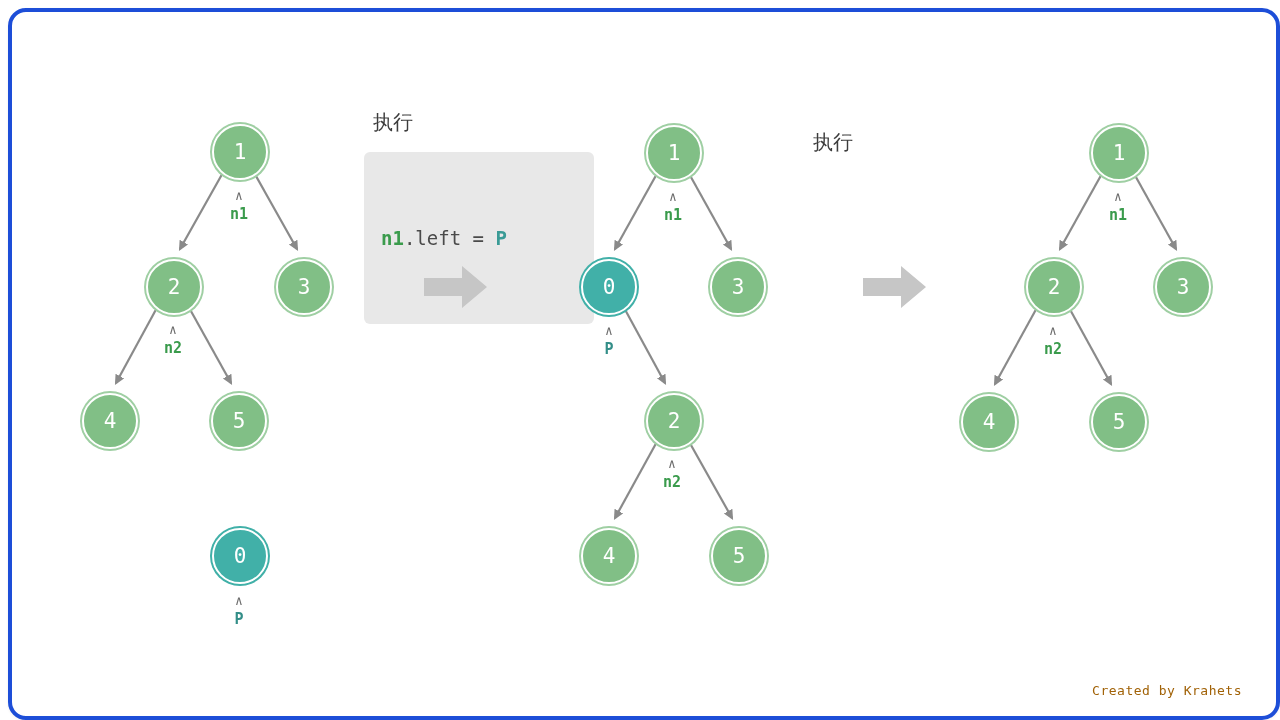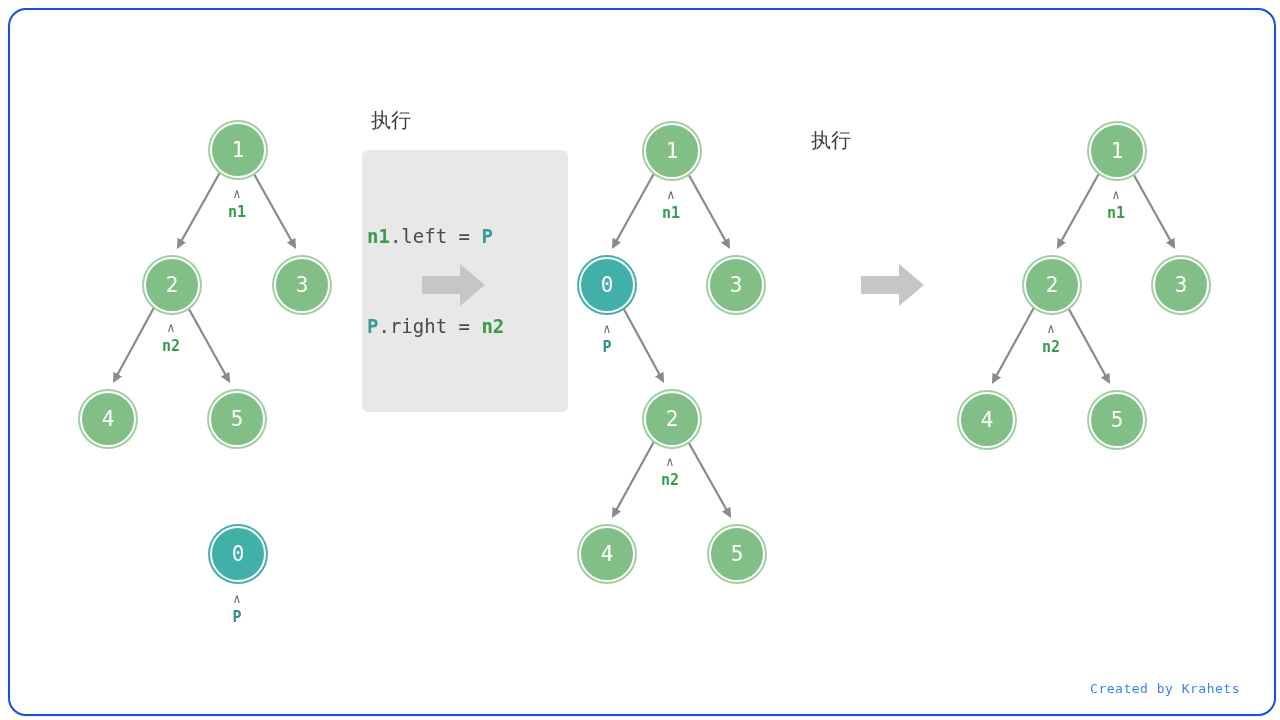--- a/index.html
+++ b/index.html
@@ -13,21 +13,21 @@
     font-family: "Liberation Sans", sans-serif;
     overflow: hidden;
   }
   #canvas {
     position: absolute;
     left: 8px;
     top: 8px;
     width: 1264px;
     height: 704px;
     background: #ffffff;
-    border: 2px solid #1d4ed8;
+    border: 4px solid #1d4ed8;
     border-radius: 18px;
     box-shadow: 0 1px 3px rgba(0,0,0,0.06);
     overflow: hidden;
   }
   svg.edges {
     position: absolute;
     left: 0; top: 0;
     width: 1264px;
     height: 704px;
     pointer-events: none;
@@ -83,21 +83,21 @@
   .step-title {
     position: absolute;
     font-family: "DejaVu Sans", sans-serif;
     font-size: 20px;
     color: #3c3c3c;
   }
   .code-box {
     position: absolute;
     background: #e8e8e8;
     border-radius: 6px;
-    padding: 11px 5px;
+    padding: 11px 17px;
     font-family: "DejaVu Sans Mono", monospace;
     font-size: 19px;
     line-height: 30px;
     color: #4a4a4a;
     white-space: pre;
   }
   .code-box .v-green { color: #3a9b4c; font-weight: bold; }
   .code-box .v-teal  { color: #3a9b96; font-weight: bold; }
   
   .big-arrow {
@@ -105,21 +105,21 @@
     width: 64px;
     height: 46px;
   }
   
   .credit {
     position: absolute;
     right: 34px;
     bottom: 18px;
     font-family: "DejaVu Sans Mono", monospace;
     font-size: 13px;
-    color: #3b82f6;
+    color: #a16207;
     letter-spacing: 0.5px;
     text-align: right;
   }
 </style>
 </head>
 <body>
 
 <div id="canvas">
 
   <svg class="edges" viewBox="0 0 1264 704" xmlns="http://www.w3.org/2000/svg">
@@ -141,21 +141,20 @@
         <line x1="1092" y1="158" x2="1048" y2="237" marker-end="url(#arrowhead)"></line>
         <line x1="1120" y1="158" x2="1164" y2="237" marker-end="url(#arrowhead)"></line>
         <line x1="1027" y1="292" x2="983" y2="372" marker-end="url(#arrowhead)"></line>
         <line x1="1055" y1="292" x2="1099" y2="372" marker-end="url(#arrowhead)"></line>
       </g>
   </svg>
 
   <div class="step-title" style="left:361px; top:97px;">执行</div>
   <div class="code-box" style="left:352px; top:140px; width:196px;">
     <div><span class="v-green">n1</span>.left = <span class="v-teal">P</span></div>
-    <div><span class="v-teal">P</span>.right = <span class="v-green">n2</span></div>
   </div>
 
   <div class="step-title" style="left:801px; top:117px;">执行</div>
 
   <div class="big-arrow" style="left:412px; top:252px;">
     <svg viewBox="0 0 64 46" width="64" height="46" xmlns="http://www.w3.org/2000/svg">
       <path d="M0,14 L38,14 L38,2 L63,23 L38,44 L38,32 L0,32 Z" fill="#c6c6c6"></path>
     </svg>
   </div>
   <div class="big-arrow" style="left:851px; top:252px;">

